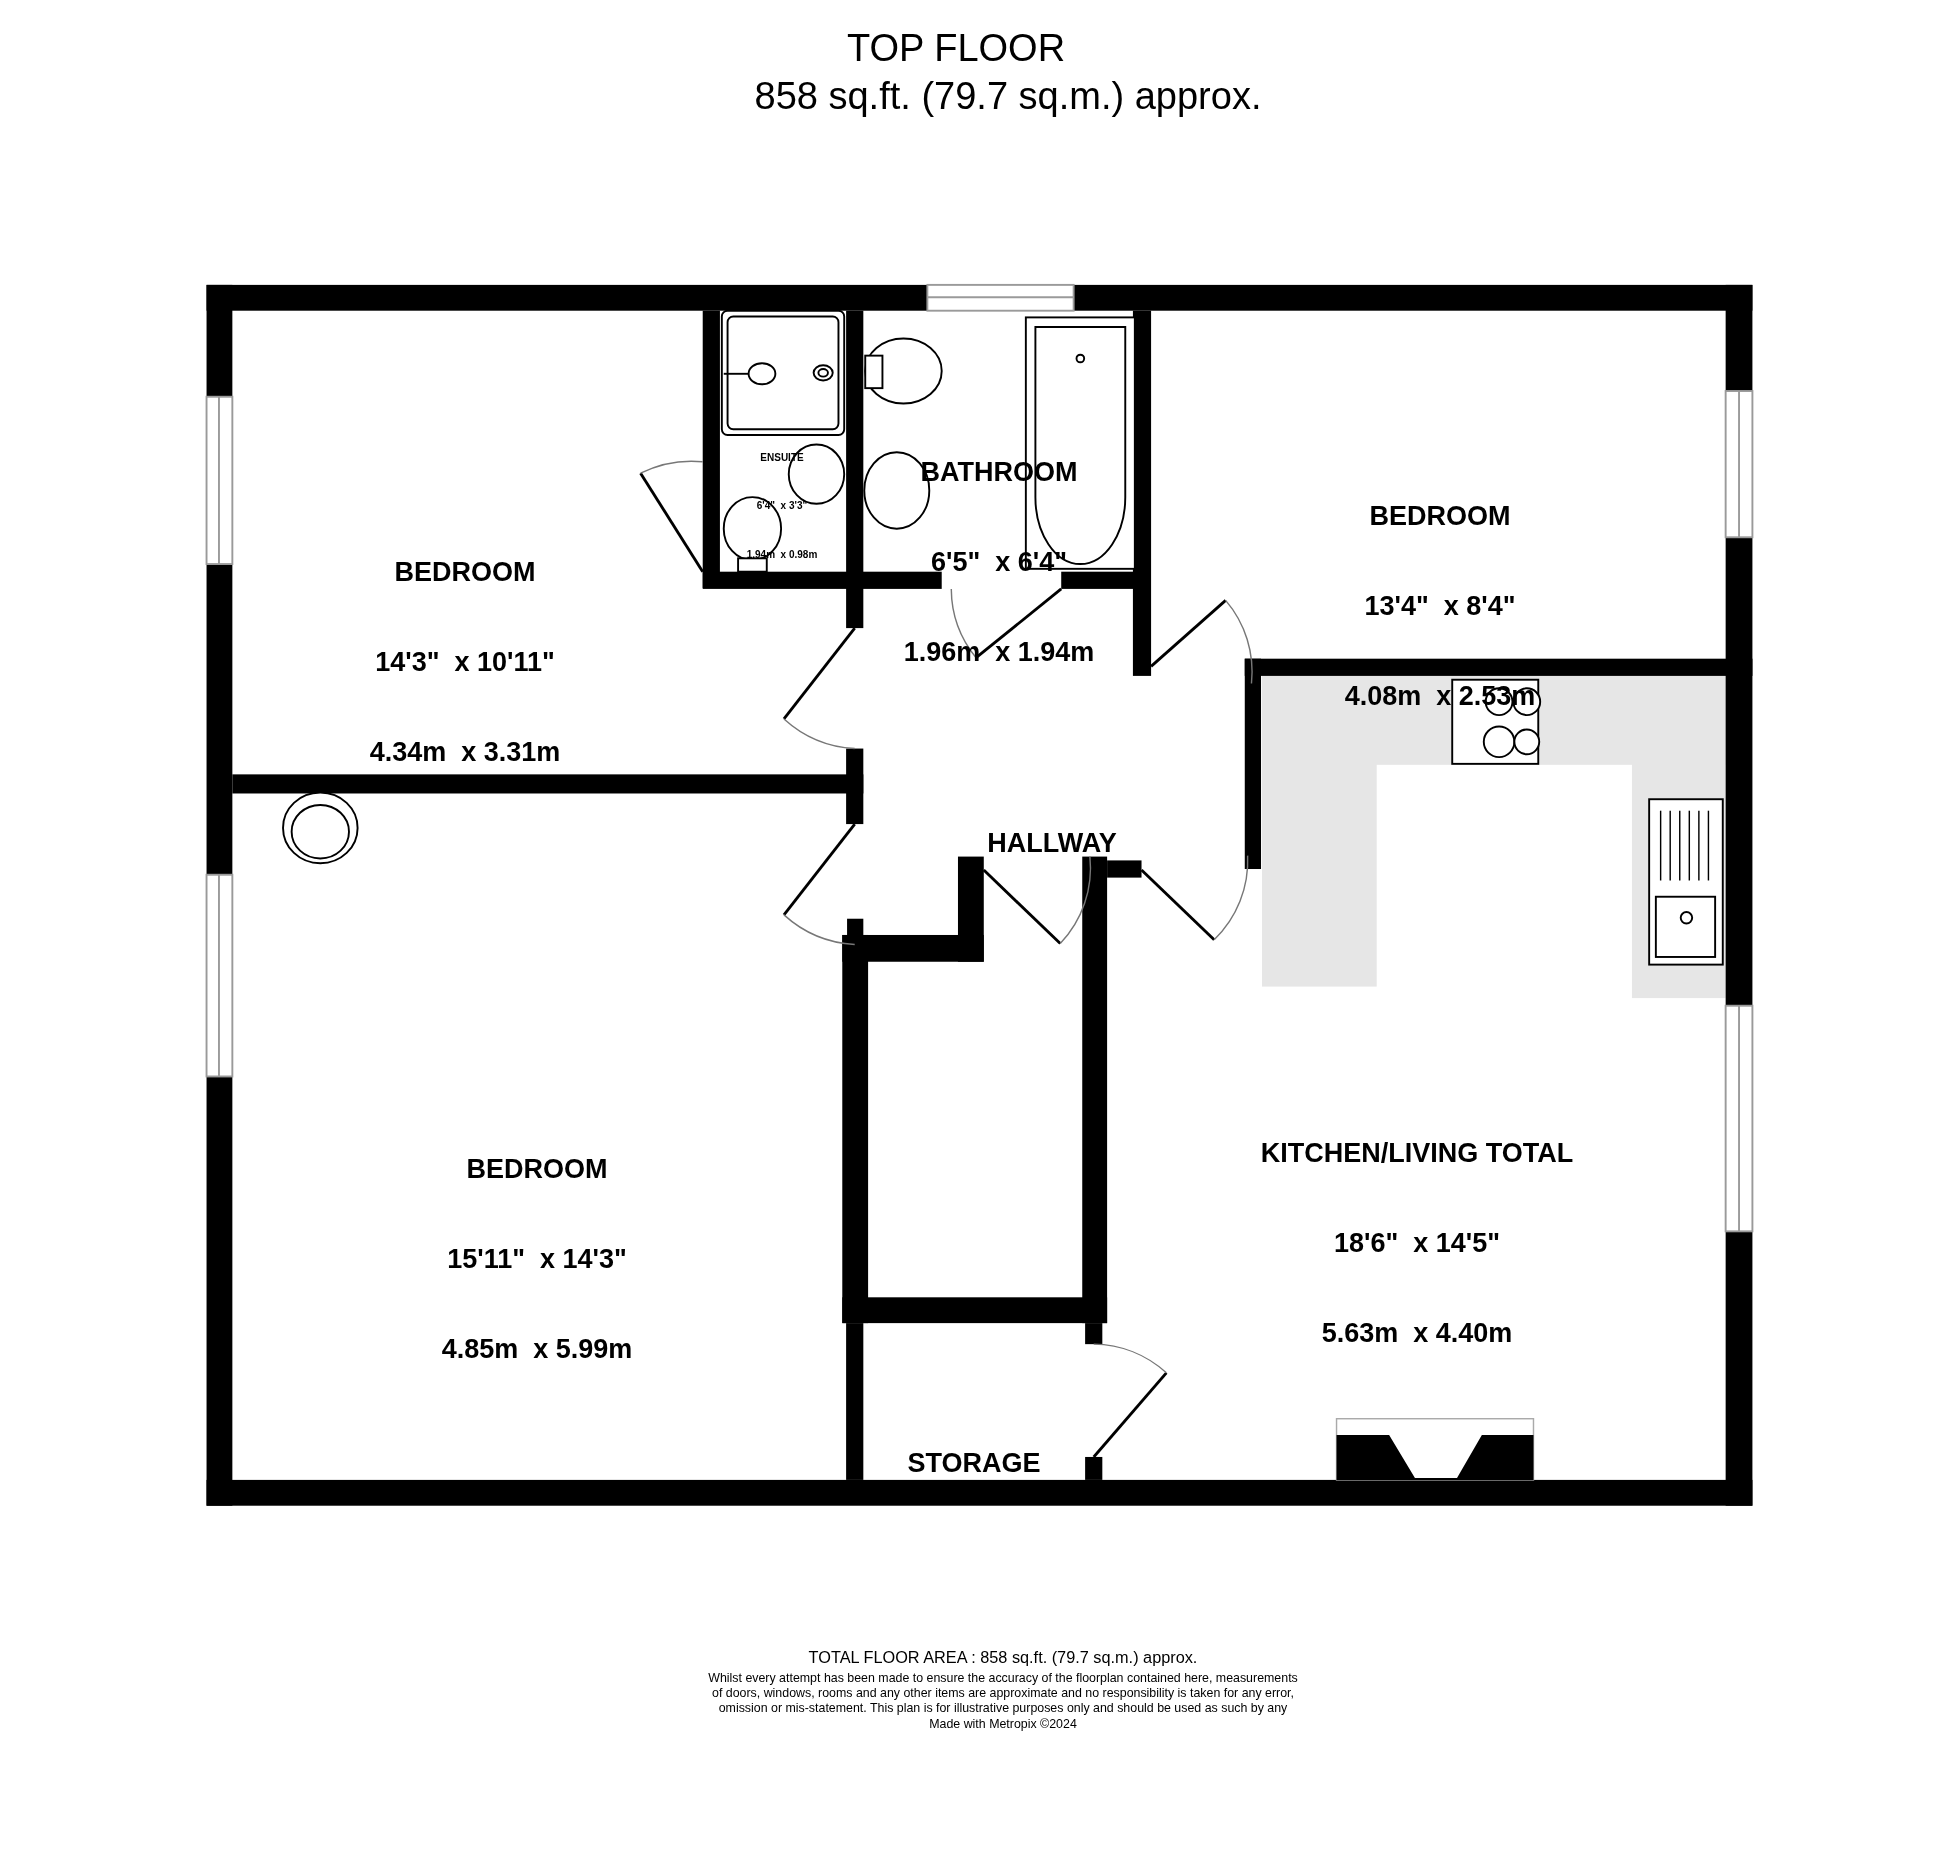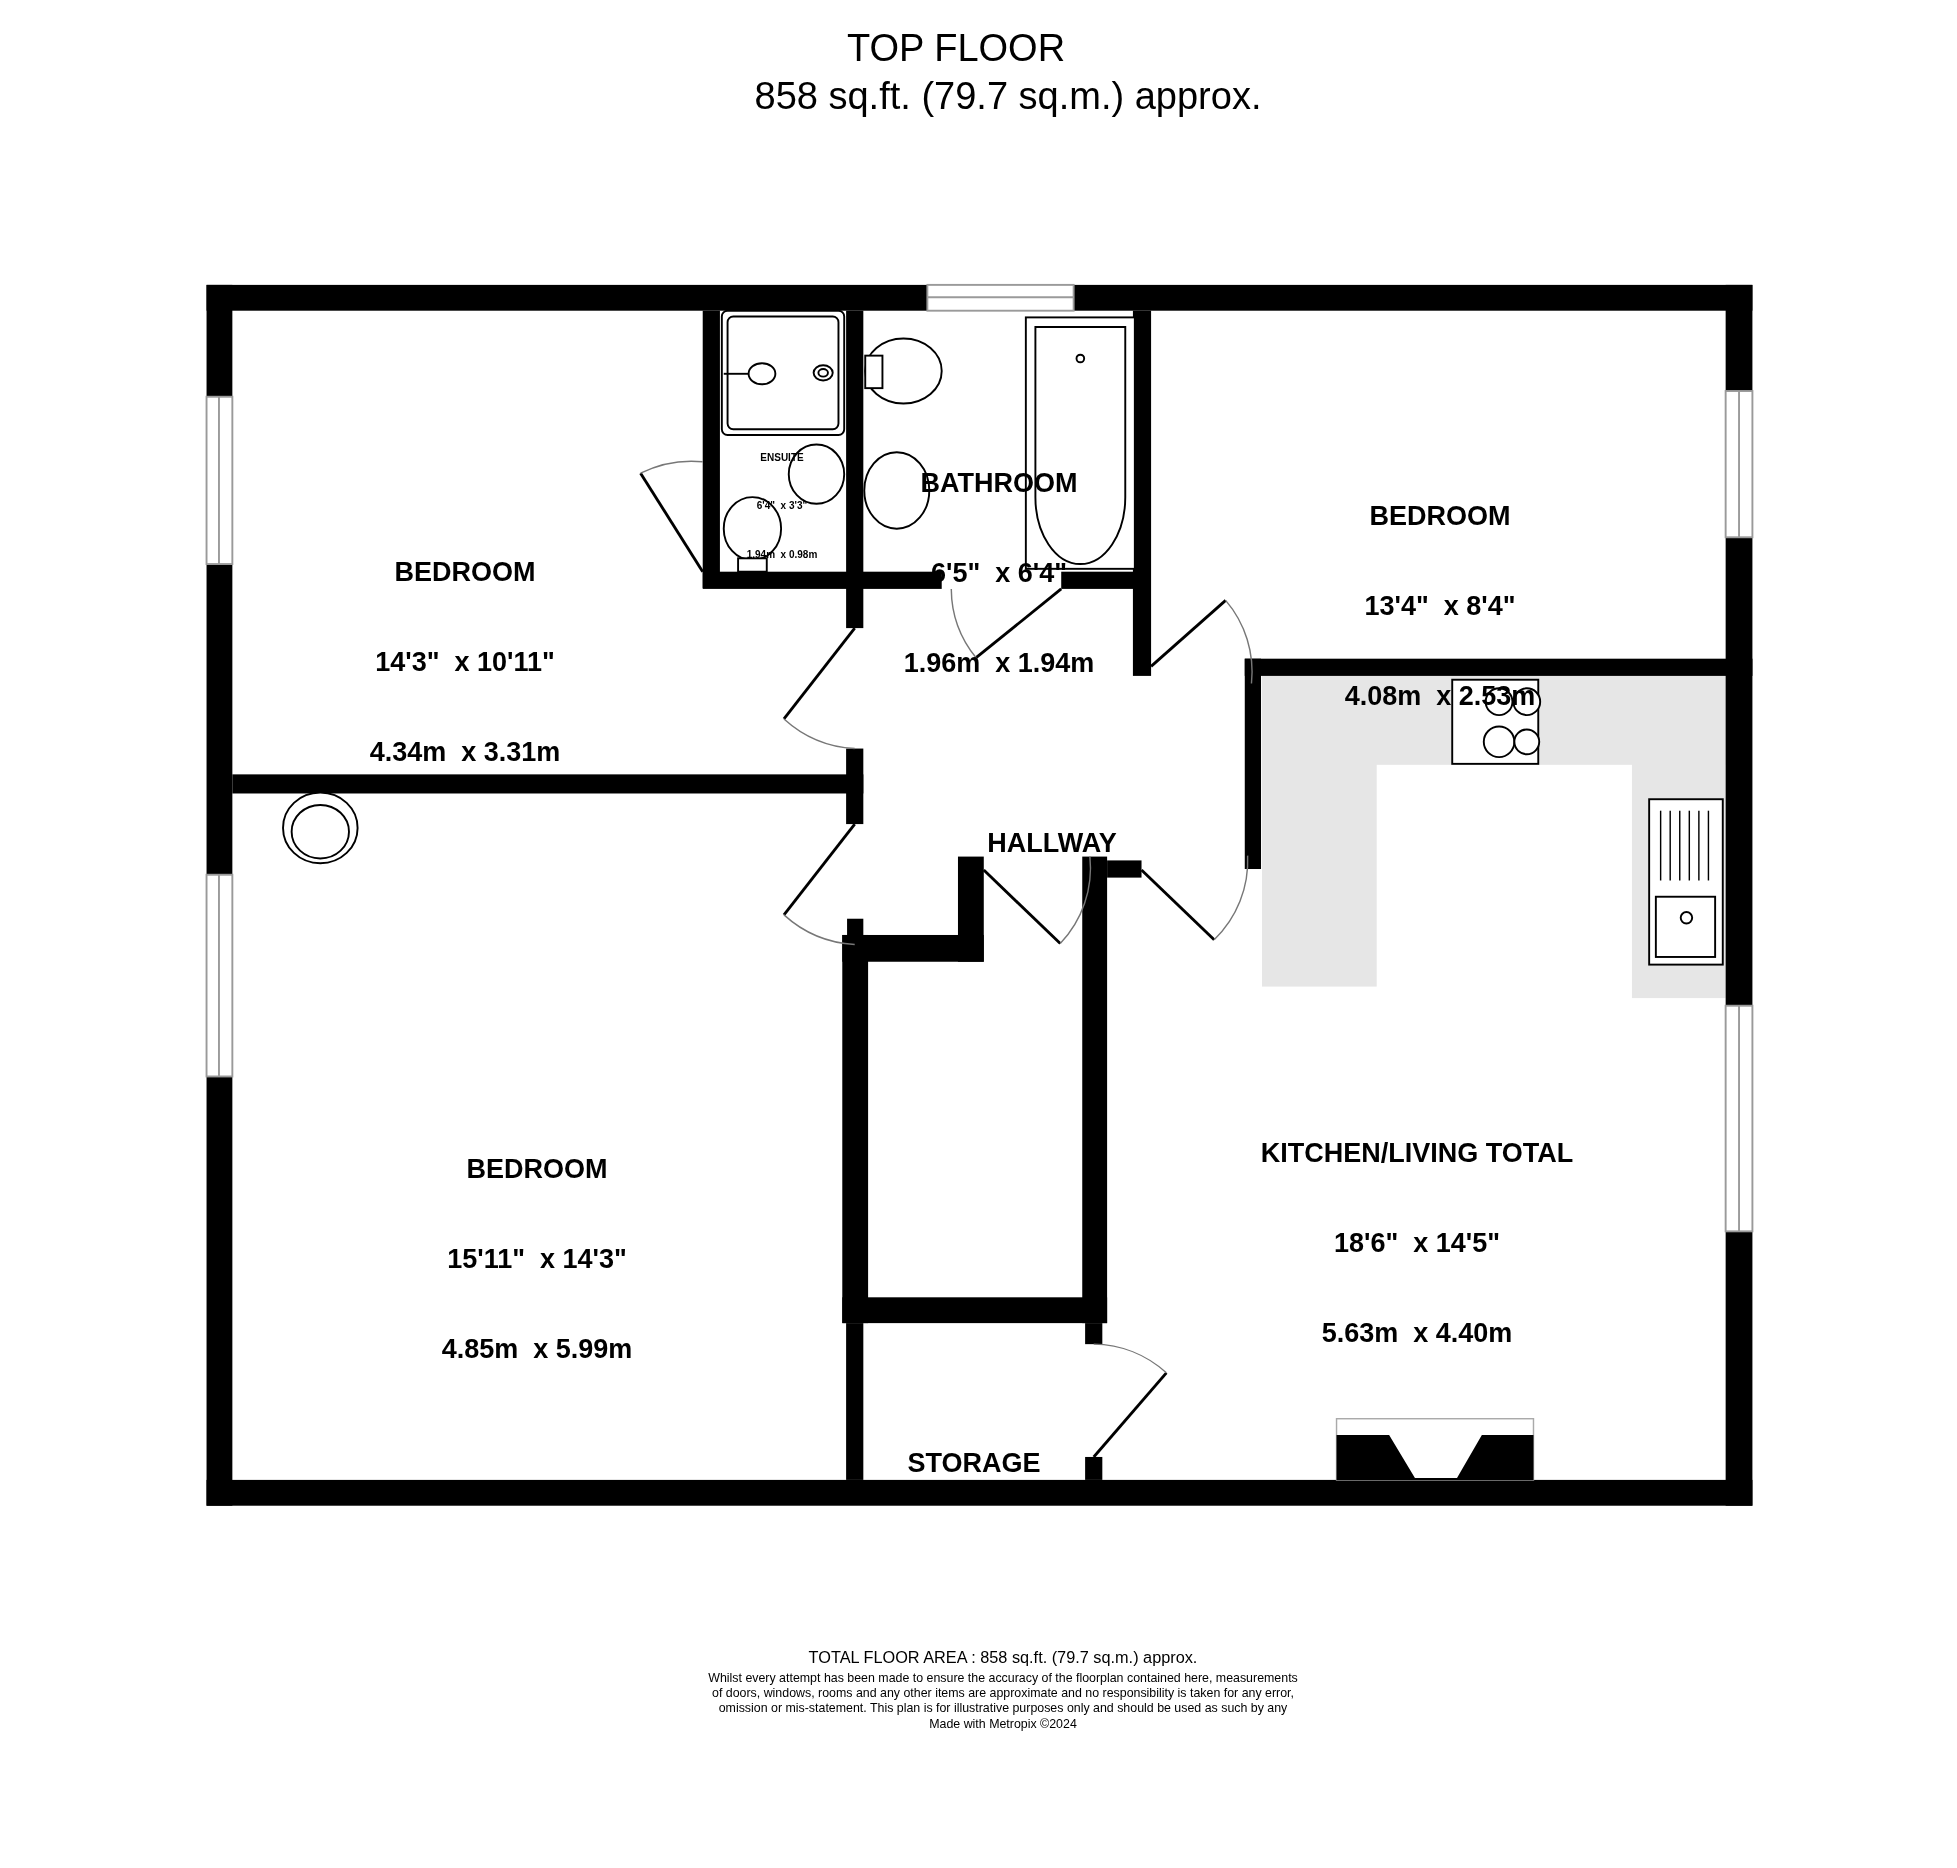--- a/index.html
+++ b/index.html
@@ -145,21 +145,21 @@
 <div class="label big" style="left:465px;top:497px;">
   <span class="l">BEDROOM</span>
   <span class="l">14'3"  x 10'11"</span>
   <span class="l">4.34m  x 3.31m</span>
 </div>
 <div class="label small" style="left:782px;top:417px;">
   <span class="l">ENSUITE</span>
   <span class="l">6'4"  x 3'3"</span>
   <span class="l">1.94m  x 0.98m</span>
 </div>
-<div class="label big" style="left:999px;top:408px;">
+<div class="label big" style="left:999px;top:397px;">
   <span class="l">BATHROOM</span>
   <span class="l">6'5"  x 6'4"</span>
   <span class="l">1.96m  x 1.94m</span>
 </div>
 <div class="label big" style="left:1440px;top:441px;">
   <span class="l">BEDROOM</span>
   <span class="l">13'4"  x 8'4"</span>
   <span class="l">4.08m  x 2.53m</span>
 </div>
 <div class="label big" style="left:1052px;top:768px;">

